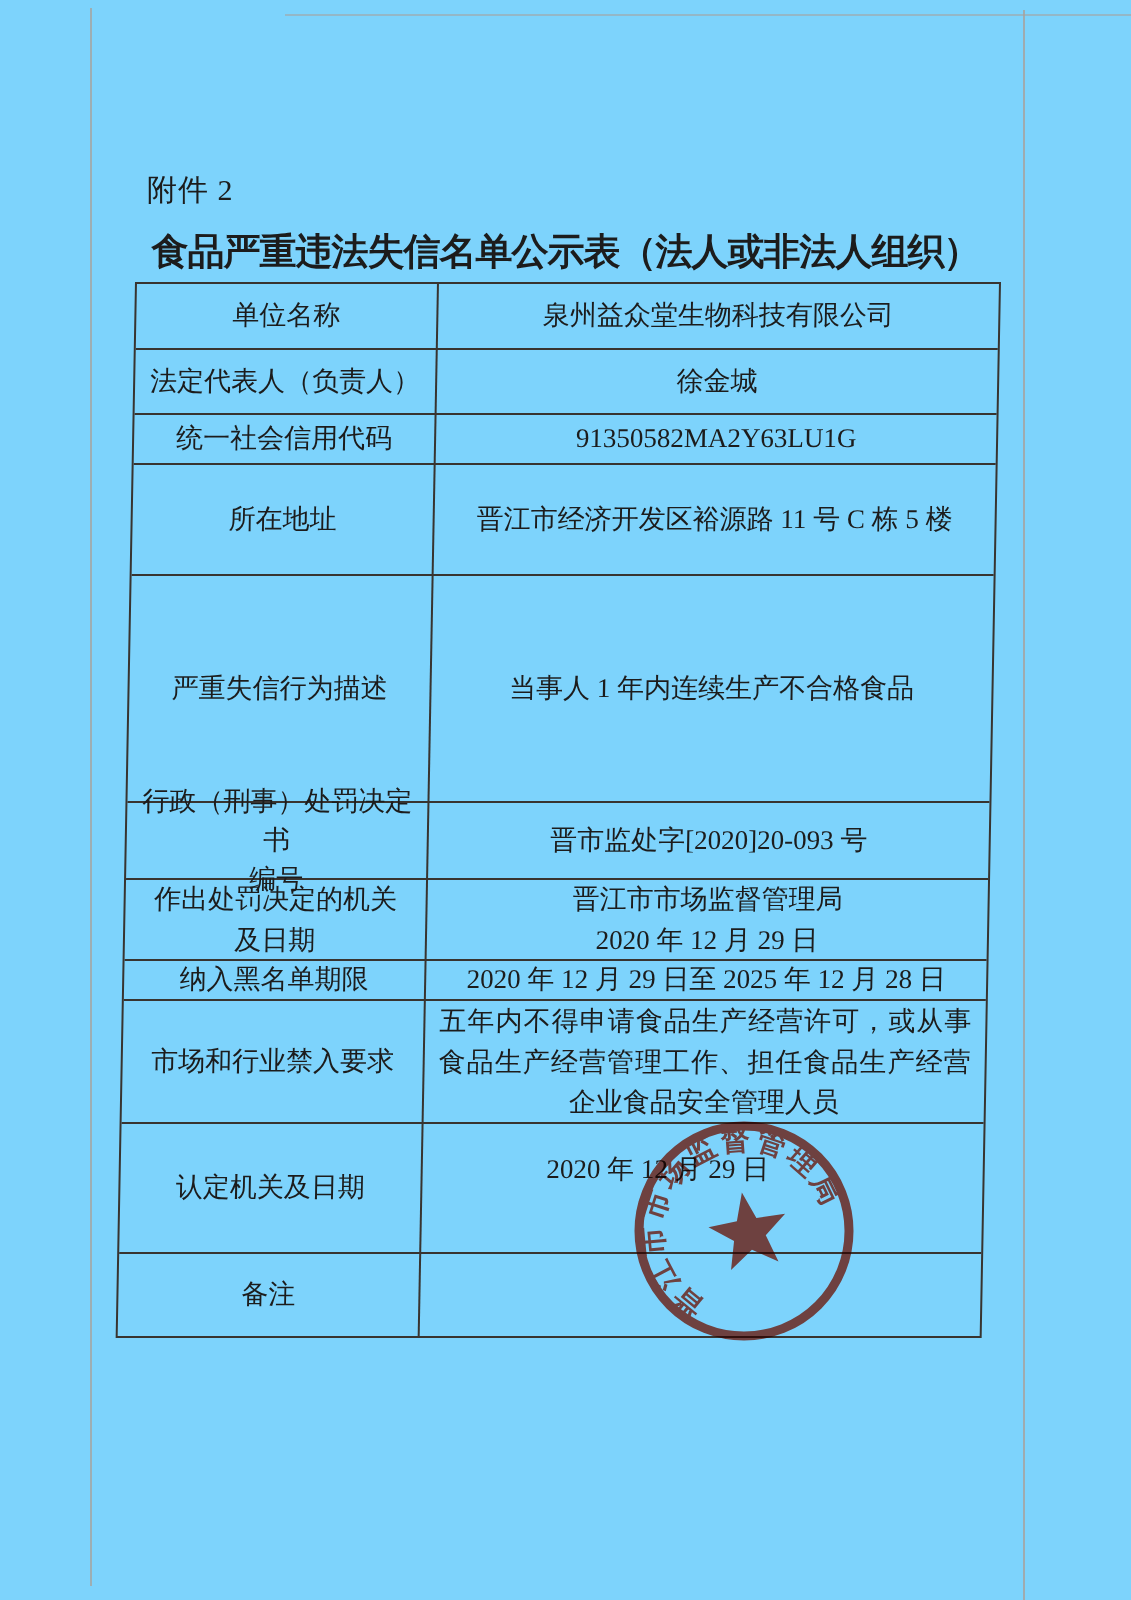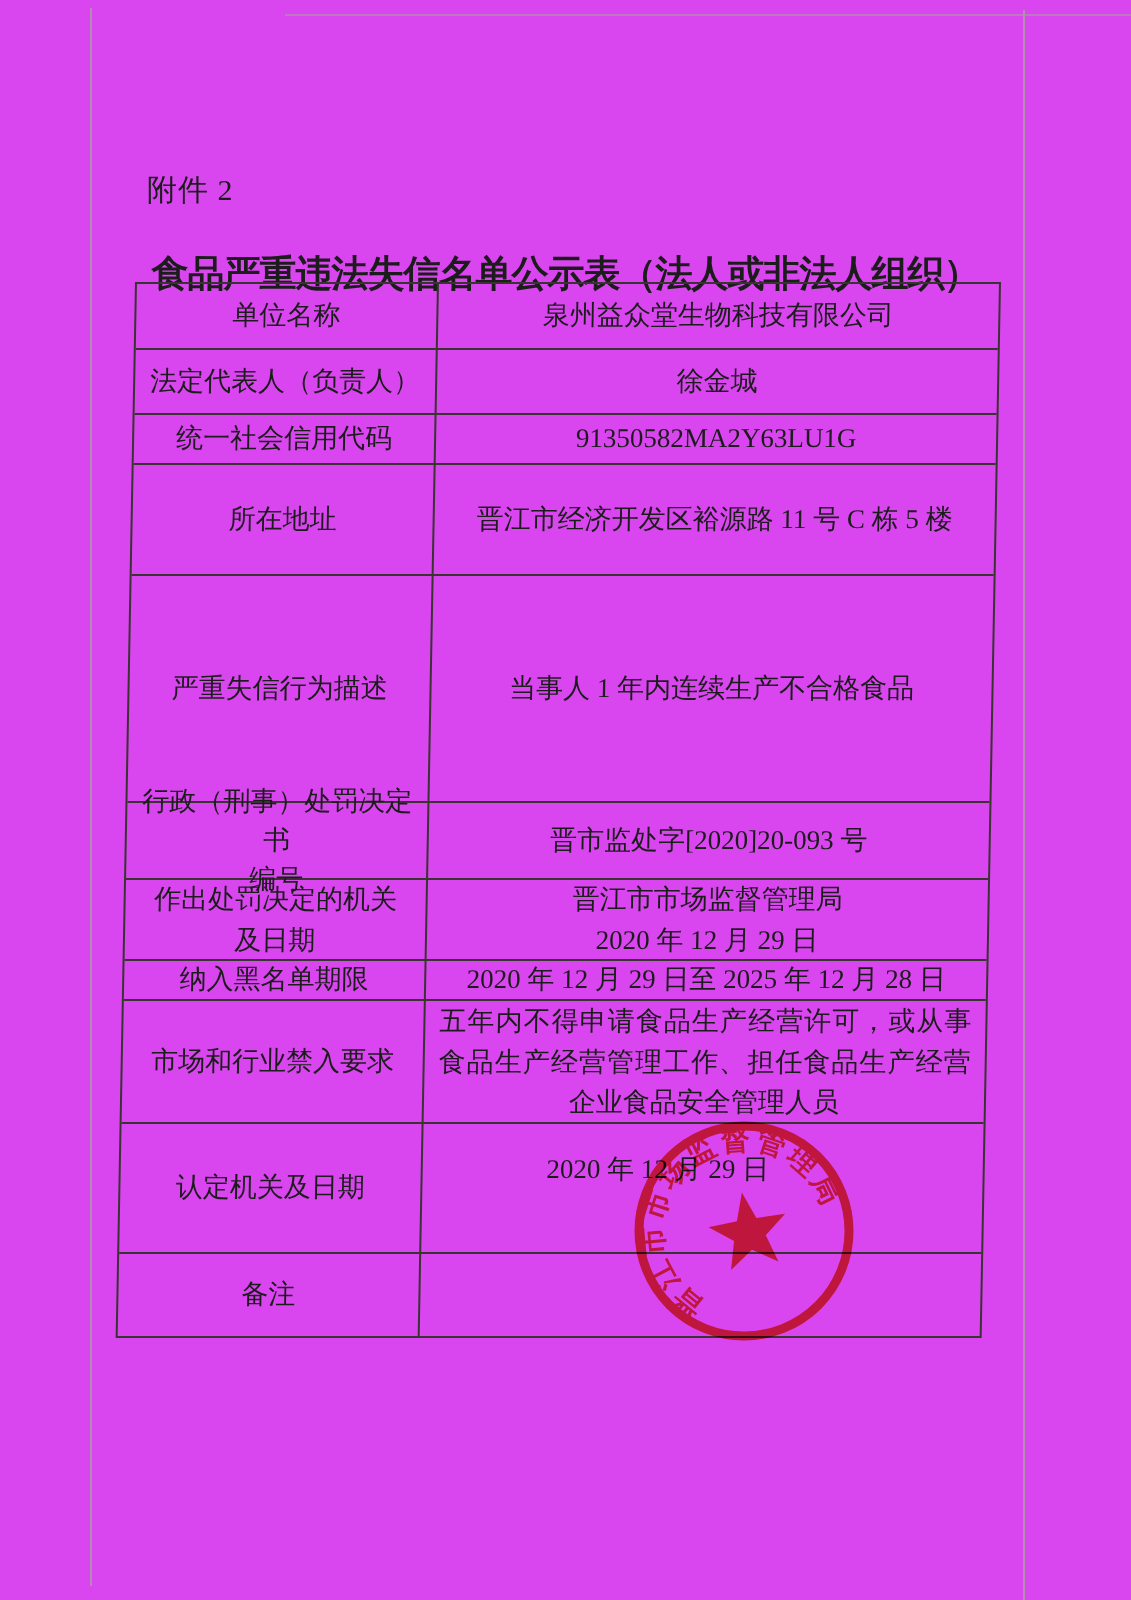--- a/index.html
+++ b/index.html
@@ -4,37 +4,37 @@
 <style>
   html,body{margin:0;padding:0;}
   body{
     background:#ffffff;
     font-family:"Liberation Serif","DejaVu Serif",serif;
     color:#1c1c1c;
   }
   .page{
     position:relative;
     width:1131px;height:1600px;
-    background:#d946ef;
+    background:#7dd3fc;
     overflow:hidden;
   }
   
   .edge{position:absolute;background:#a8a19b;}
   .edge-left{left:90px;top:8px;width:2px;height:1578px;opacity:.75;}
   .edge-right{left:1023px;top:10px;width:2px;height:1590px;opacity:.8;}
   .edge-top{left:285px;top:14px;width:846px;height:2px;opacity:.55;}
 
   .attachment{
     position:absolute;left:147px;top:170px;
     font-size:30px;letter-spacing:1px;
   }
   .doc-title{
     position:absolute;left:0;top:227px;width:1131px;
     text-align:center;font-size:37px;font-weight:bold;
-    letter-spacing:-1px;white-space:nowrap;margin-top:22px;
+    letter-spacing:-1px;white-space:nowrap;
   }
 
   .sheet{
     position:absolute;left:135px;top:282px;width:866px;
     border:2.5px solid #383430;
     transform:skewX(-1.05deg);
     transform-origin:0 0;
     box-sizing:border-box;
   }
   .t-row{

